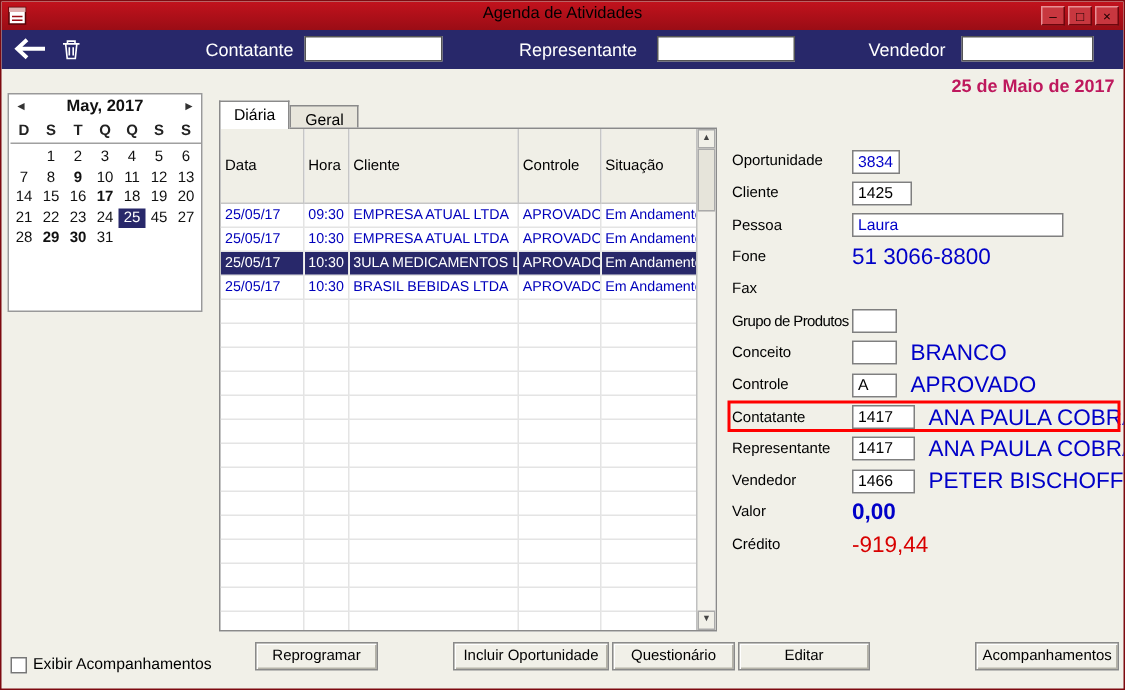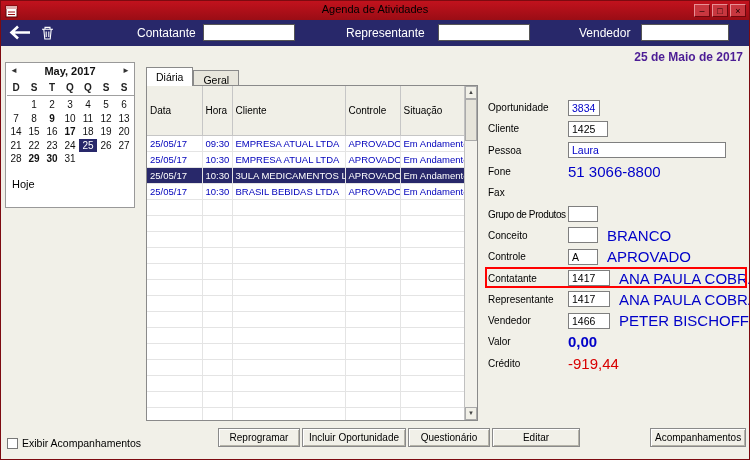--- a/index.html
+++ b/index.html
@@ -17,21 +17,21 @@
   
   .toolbar{position:absolute;top:19px;left:0;right:0;height:26px;background:#28286a;}
   .tb-icon{position:absolute;top:5px;}
   .tb-back{left:8px;}
   .tb-trash{left:40px;top:6px;}
   .tb-label{position:absolute;top:6px;color:#fff;font-size:12px;white-space:nowrap;}
   .l1{left:136px;} .l2{left:345px;} .l3{left:578px;}
   .tb-input{position:absolute;top:4px;height:17px;width:92px;border:1px solid #555;background:#fff;font-size:11px;padding:0 2px;font-family:inherit;}
   .i1{left:202px;} .i2{left:437px;} .i3{left:640px;width:88px;}
 
-  .date-display{position:absolute;top:49px;right:6px;color:#4c1d95;font-weight:bold;font-size:12px;}
+  .date-display{position:absolute;top:49px;right:6px;color:#be185d;font-weight:bold;font-size:12px;}
 
   
   .calendar{position:absolute;left:4px;top:61px;width:130px;height:146px;background:#fff;border:1px solid #999;}
   .cal-header{position:relative;height:17px;padding-top:2px;text-align:center;font-size:11px;font-weight:bold;color:#111;}
   .cal-arrow{position:absolute;top:3px;font-size:8px;color:#333;}
   .cal-prev{left:4px;} .cal-next{right:4px;}
   .cal-dow{display:grid;grid-template-columns:repeat(7,18px);margin:1px 0 0 1px;border-bottom:1px solid #a0a0a0;}
   .cal-dh{height:14px;line-height:14px;text-align:center;font-size:10px;font-weight:bold;color:#222;}
   .cal-grid{display:grid;grid-template-columns:repeat(7,18px);margin:2px 0 0 1px;}
   .cal-cell{height:13.5px;line-height:13.5px;text-align:center;font-size:10px;color:#111;}
@@ -66,21 +66,21 @@
   .dtext{font-size:15px;color:#000;white-space:nowrap;}
   .dtext.blue{color:#0000c8;}
   .dtext.red{color:#d80000;}
   .dtext.bluebold{color:#0000c8;font-weight:bold;}
   .drow.hl::after{content:"";position:absolute;left:-3px;right:3px;top:0;bottom:1px;border:2px solid #ff0000;pointer-events:none;}
 
   
   .button-row{position:absolute;right:3px;top:427px;display:flex;gap:2px;}
   .abtn{height:19px;background:#f1f0e8;border:1px solid #8a8a8a;box-shadow:inset 1px 1px 0 #fff, inset -1px -1px 0 #b5b3a8;
         font-size:10px;font-family:inherit;padding:0 4px;color:#000;white-space:nowrap;overflow:hidden;}
-  .abtn:nth-child(1){width:82px;} .abtn:nth-child(2){width:104px;} .abtn:nth-child(3){width:82px;}
+  .abtn:nth-child(1){width:82px;} .abtn:nth-child(2){width:104px;margin-left:48px;} .abtn:nth-child(3){width:82px;}
   .abtn:nth-child(4){width:88px;} .abtn:nth-child(5){width:66px;margin-top:39px;} .abtn:nth-child(6){width:96px;}
   .checkbox-row{position:absolute;left:6px;top:436px;display:flex;align-items:center;gap:4px;font-size:10.5px;color:#000;}
   .checkbox{width:11px;height:11px;background:#fff;border:1px solid #777;display:inline-block;}
 </style>
 </head>
 <body>
 
 <div id="win" data-name="agenda-window">
 
   <div class="titlebar" data-name="titlebar">
@@ -156,31 +156,30 @@
         <span class="cal-cell" data-name="calendar-day-16">16</span>
         <span class="cal-cell b" data-name="calendar-day-17">17</span>
         <span class="cal-cell" data-name="calendar-day-18">18</span>
         <span class="cal-cell" data-name="calendar-day-19">19</span>
         <span class="cal-cell" data-name="calendar-day-20">20</span>
         <span class="cal-cell" data-name="calendar-day-21">21</span>
         <span class="cal-cell" data-name="calendar-day-22">22</span>
         <span class="cal-cell" data-name="calendar-day-23">23</span>
         <span class="cal-cell" data-name="calendar-day-24">24</span>
         <span class="cal-cell sel" data-name="calendar-day-25">25</span>
-        <span class="cal-cell" data-name="calendar-day-26">26</span>
+        <span class="cal-cell" data-name="calendar-day-26">45</span>
         <span class="cal-cell" data-name="calendar-day-27">27</span>
         <span class="cal-cell" data-name="calendar-day-28">28</span>
         <span class="cal-cell b" data-name="calendar-day-29">29</span>
         <span class="cal-cell b" data-name="calendar-day-30">30</span>
         <span class="cal-cell" data-name="calendar-day-31">31</span>
         <span class="cal-cell" data-name="calendar-day-blank"></span>
         <span class="cal-cell" data-name="calendar-day-blank"></span>
         <span class="cal-cell" data-name="calendar-day-blank"></span>
       </div>
-    <div class="cal-today" data-name="calendar-today-link">Hoje</div>
   </div>
 
   <div class="tabs" data-name="tab-bar">
     <div class="tab active" data-name="tab-diaria">Diária</div>
     <div class="tab" data-name="tab-geral">Geral</div>
   </div>
 
   <div class="grid-panel" data-name="activities-grid-panel">
     <table data-name="activities-table">
       <colgroup>
@@ -346,21 +345,21 @@
       <div class="drow" data-name="field-row-oportunidade">
         <span class="dlabel" data-name="field-label-oportunidade">Oportunidade</span>
         <span class="dbox blue" data-name="oportunidade-input" style="width: 32px;">3834</span>
       </div>
       <div class="drow" data-name="field-row-cliente">
         <span class="dlabel" data-name="field-label-cliente">Cliente</span>
         <span class="dbox" data-name="cliente-input" style="width: 40px;">1425</span>
       </div>
       <div class="drow" data-name="field-row-pessoa">
         <span class="dlabel" data-name="field-label-pessoa">Pessoa</span>
-        <span class="dbox blue" data-name="pessoa-input" style="width: 158px;">Laura</span>
+        <span class="dbox blue" data-name="pessoa-input" style="width: 141px;">Laura</span>
       </div>
       <div class="drow" data-name="field-row-fone">
         <span class="dlabel" data-name="field-label-fone">Fone</span>
         <span class="dtext blue" data-name="fone-value">51 3066-8800</span>
       </div>
       <div class="drow" data-name="field-row-fax">
         <span class="dlabel" data-name="field-label-fax">Fax</span>
       </div>
       <div class="drow" data-name="field-row-grupo-de-produtos">
         <span class="dlabel" data-name="field-label-grupo-de-produtos">Grupo de Produtos</span>

